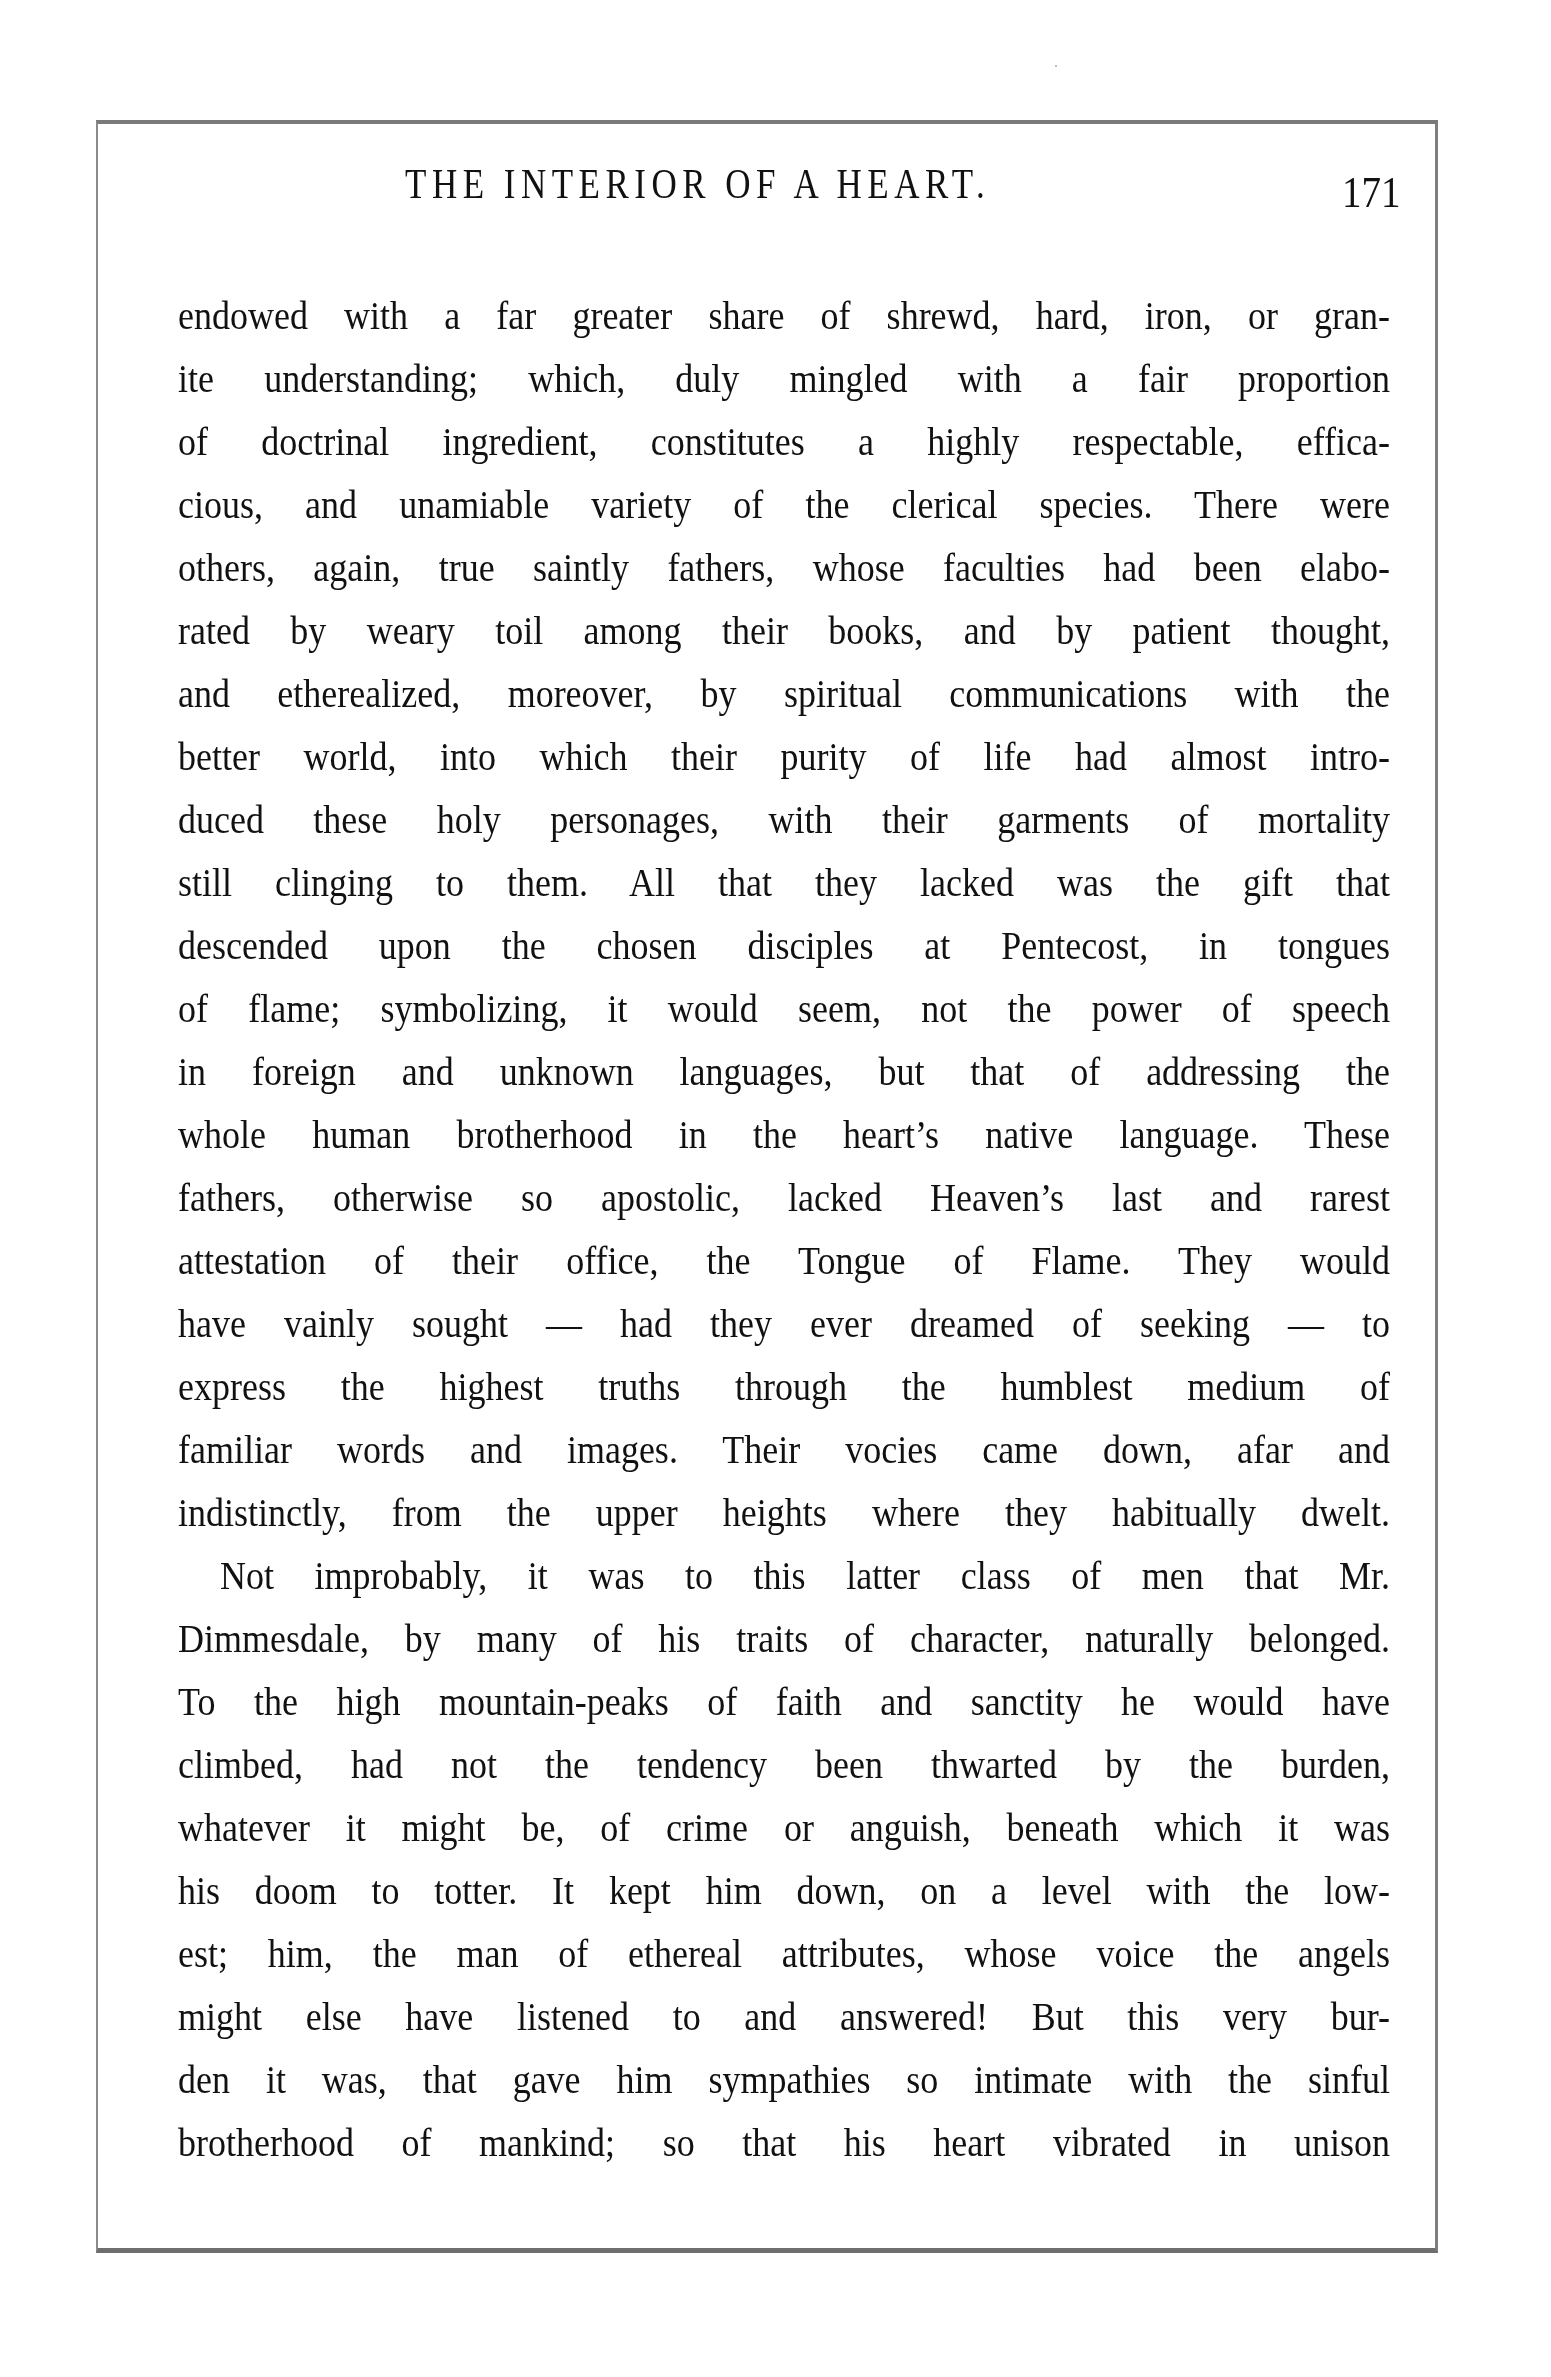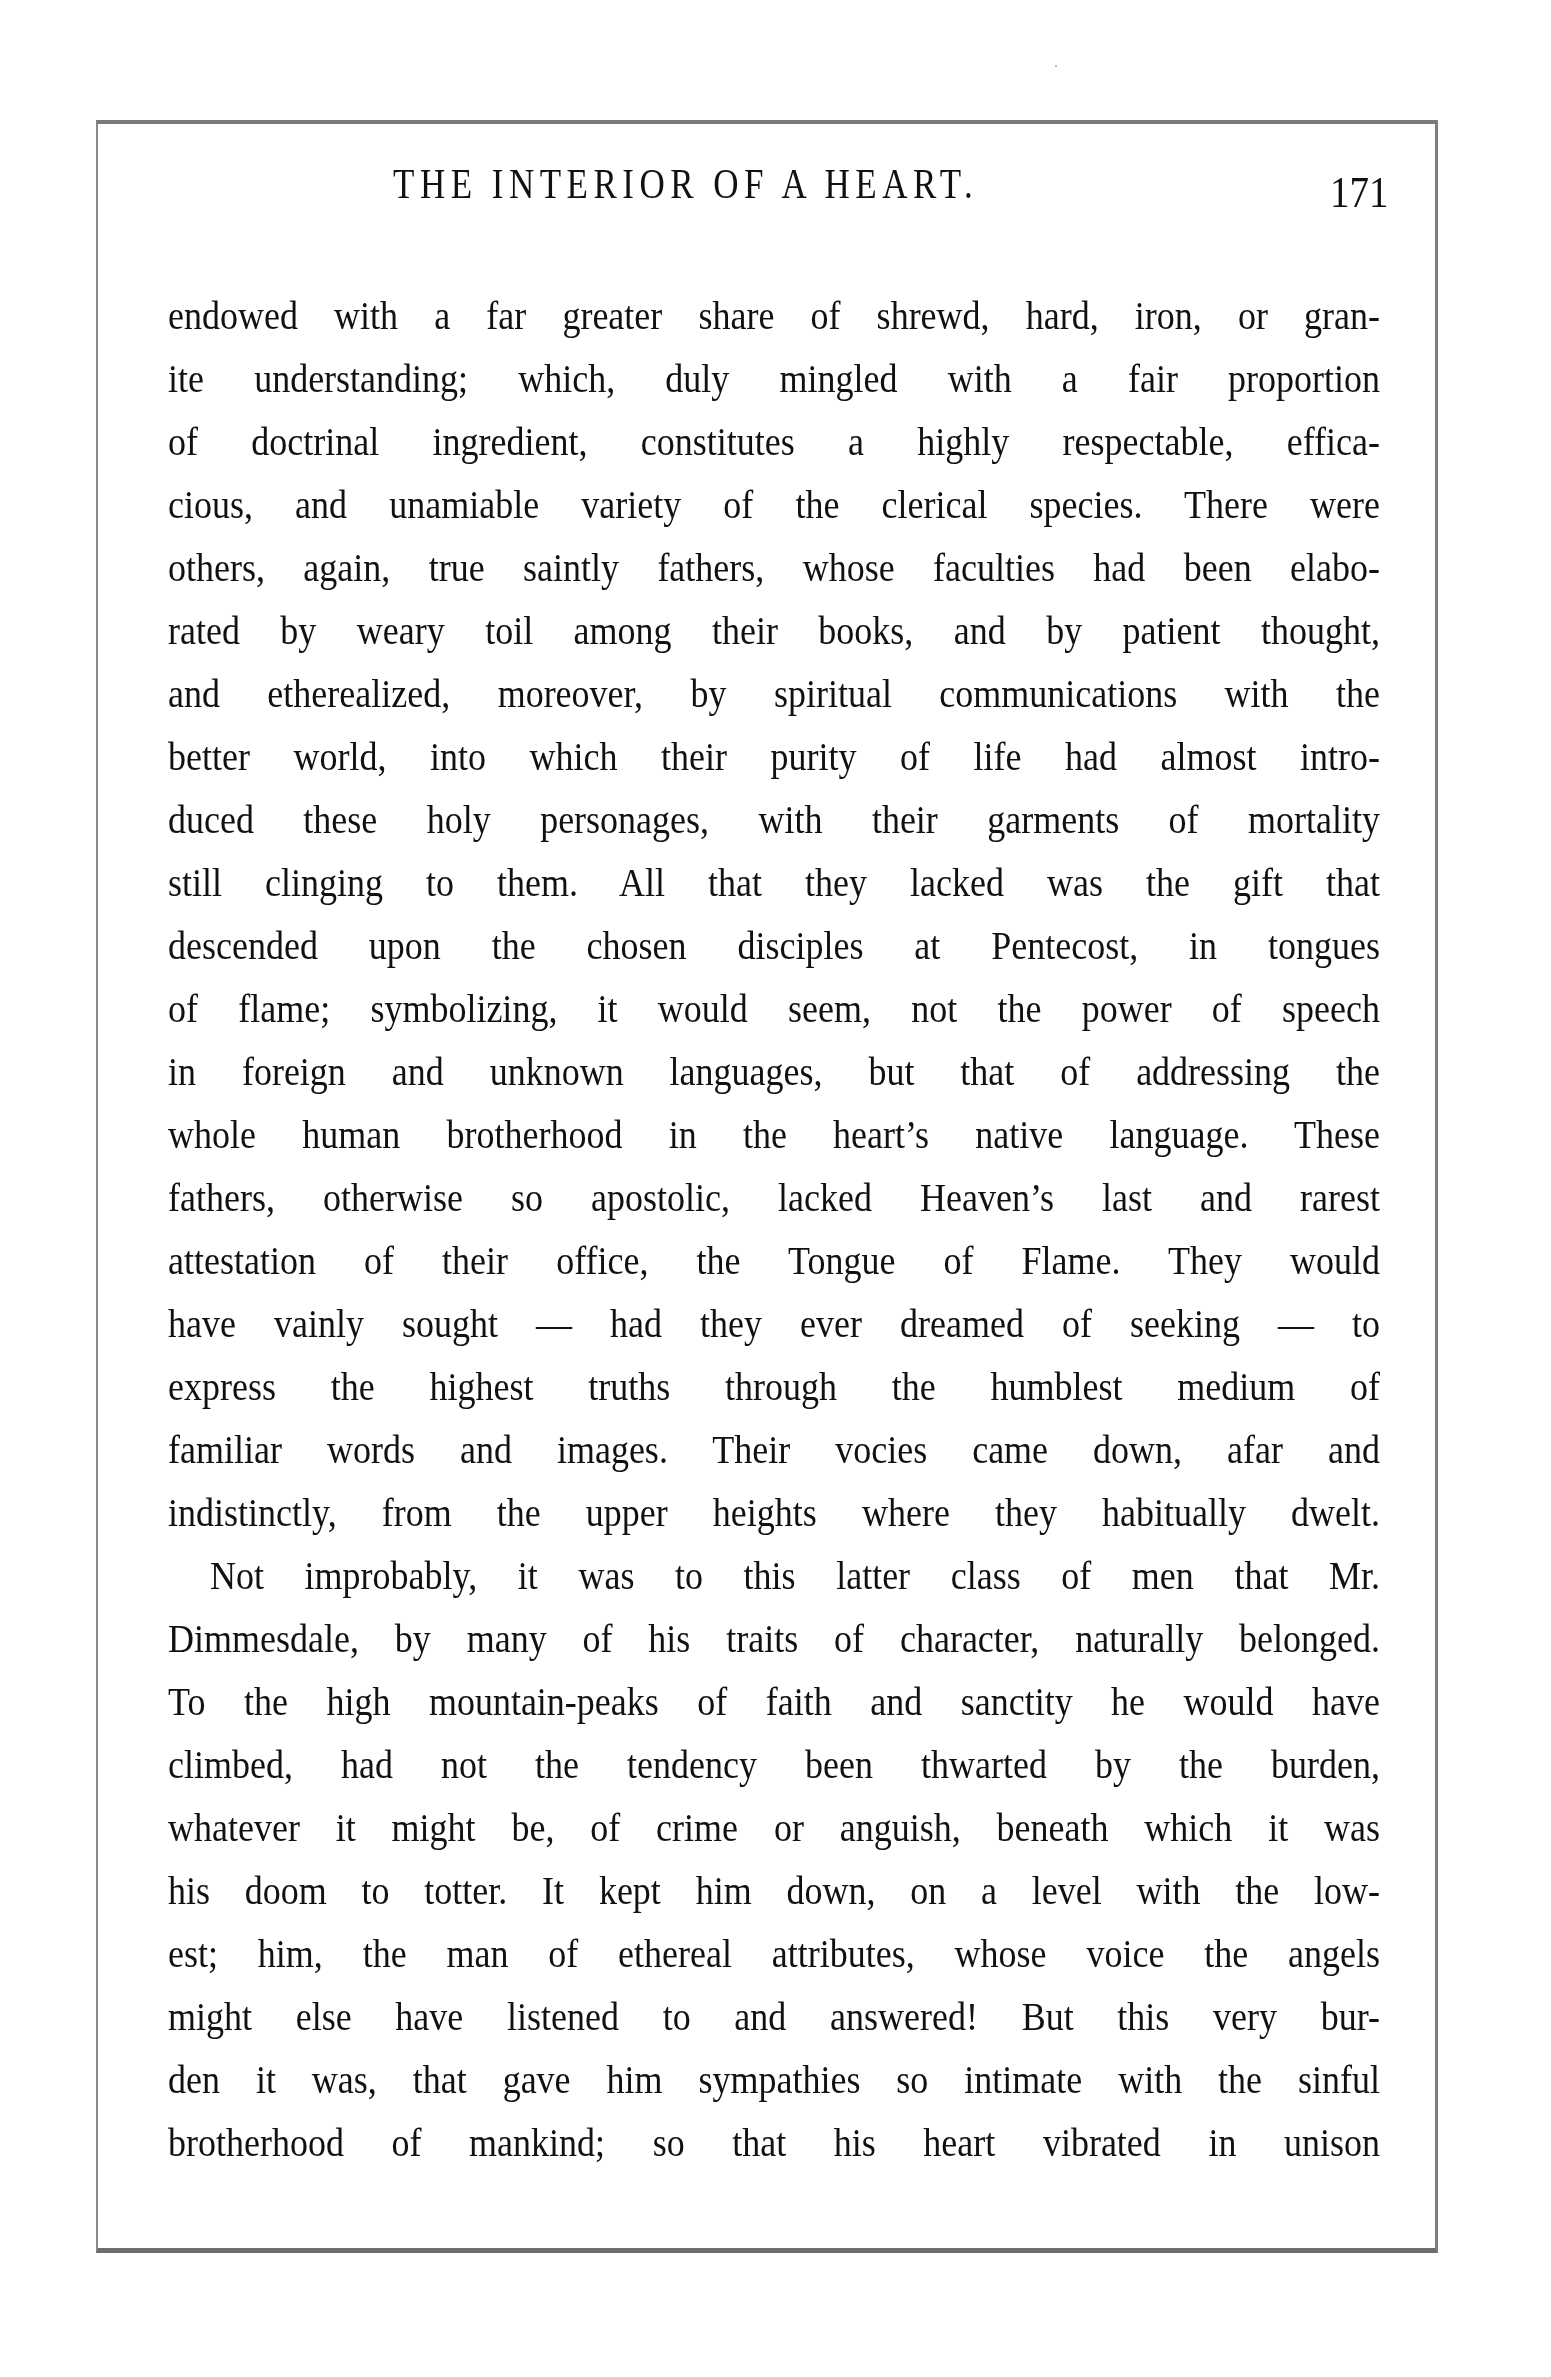--- a/index.html
+++ b/index.html
@@ -22,21 +22,21 @@
       width: 1342px;
       height: 2133px;
       border-top: 4.7px solid #7a7a7a;
       border-bottom: 5.5px solid #6e6e6e;
       border-left: 2.4px solid #8a8a8a;
       border-right: 3.1px solid #7e7e7e;
       box-sizing: border-box;
     }
     .running-head {
       position: absolute;
-      left: 0;
+      left: 12px;
       right: 0;
       top: 161px;
       height: 55px;
     }
     .running-title {
       position: absolute;
       left: 393px;
       top: 0;
       font-size: 35px;
       letter-spacing: 5.5px;
@@ -48,21 +48,21 @@
       position: absolute;
       left: 1330px;
       top: 4.7px;
       font-size: 39px;
       transform: scaleY(1.15);
       transform-origin: left top;
       white-space: nowrap;
     }
     .body-text {
       position: absolute;
-      left: 168px;
+      left: 178px;
       top: 285px;
       width: 1212px;
     }
     .line {
       display: block;
       height: 63px;
       line-height: 63px;
       font-size: 36px;
       text-align: justify;
       text-align-last: justify;

